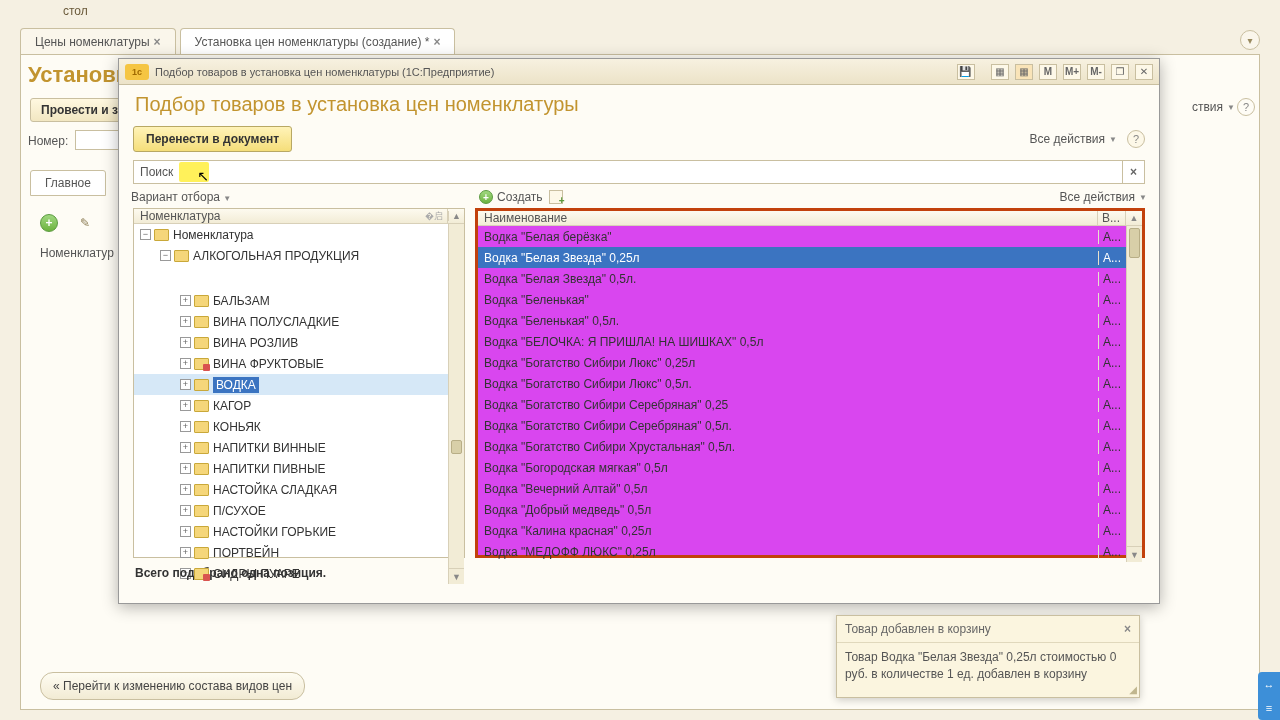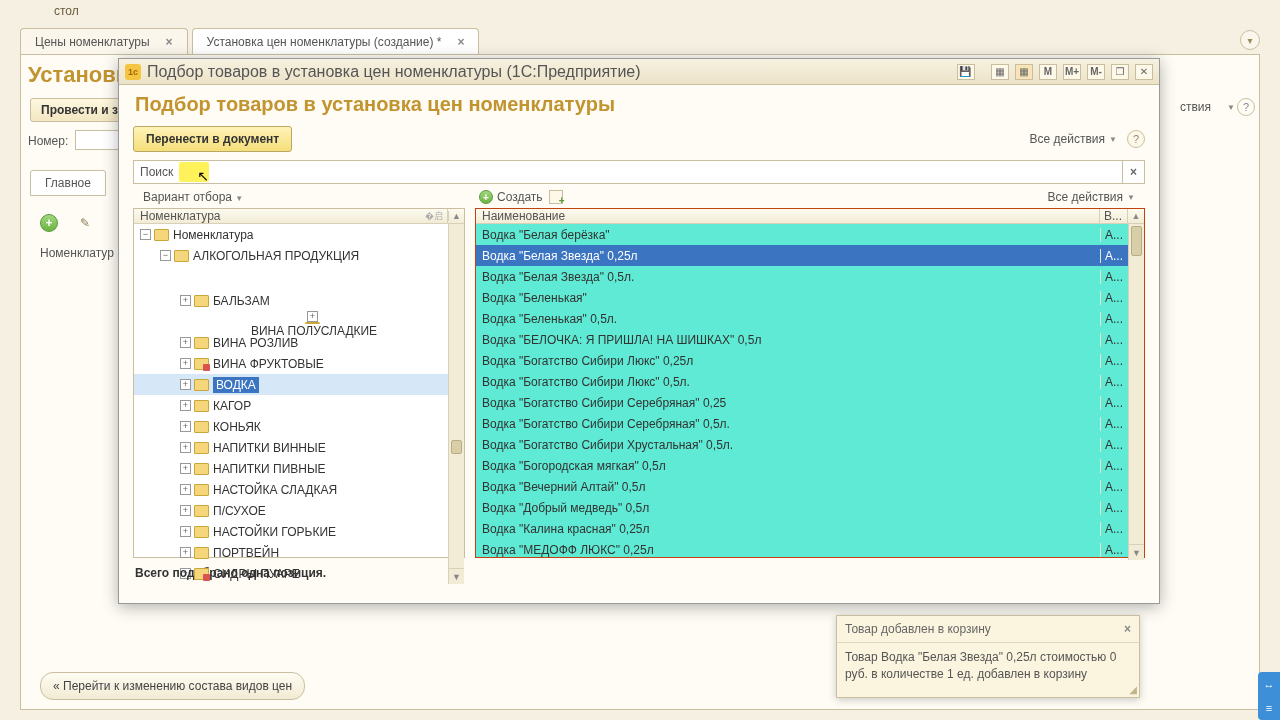--- a/index.html
+++ b/index.html
@@ -1,61 +1,61 @@
 <!DOCTYPE html>
 <html><head>
 <meta charset="utf-8">
 <style>
 html,body{margin:0;padding:0;width:1280px;height:720px;overflow:hidden;font-family:Arial,sans-serif;font-size:12px;background:#f5f0e2;color:#333}
 *{box-sizing:border-box}
-.top-tab{position:absolute;left:44px;top:0;padding:4px 10px;color:#6a5a3a;background:#f5f0e2}
+.top-tab{position:absolute;left:53px;top:0;padding:4px 10px;color:#6a5a3a;background:#f5f0e2}
 .tab-row{position:absolute;left:20px;top:25px;right:20px;height:30px;display:flex;align-items:flex-end}
-.tab{border:1px solid #c9bfa0;border-bottom:none;padding:6px 14px;background:#faf6eb;color:#555;margin-right:4px;border-radius:4px 4px 0 0;display:flex;align-items:center;gap:16px}
+.tab{border:1px solid #c9bfa0;border-bottom:none;padding:6px 14px;background:#faf6eb;color:#555;margin-right:4px;border-radius:4px 4px 0 0;display:flex;align-items:center;gap:4px}
 .tab .x{color:#888;font-weight:bold;cursor:pointer}
 .tab.active{background:#fff}
 .circle-btn{position:absolute;right:20px;top:30px;width:20px;height:20px;border:1px solid #c9bfa0;border-radius:50%;background:#faf6eb;display:flex;align-items:center;justify-content:center;color:#998a5f;font-size:10px}
 .bg-page{position:absolute;left:20px;top:54px;right:20px;bottom:10px;border:1px solid #c9bfa0;background:#fefcf5}
 .bg-title{position:absolute;left:28px;top:62px;font-size:22px;color:#c2942f;font-weight:bold}
 .bg-btn{position:absolute;left:30px;top:98px;border:1px solid #c9bfa0;background:linear-gradient(#fff8e0,#f2e7c2);padding:4px 10px;border-radius:3px;font-weight:bold;color:#333}
-.bg-actions{position:absolute;right:45px;top:100px;color:#555;display:flex;align-items:center;gap:16px}
+.bg-actions{position:absolute;right:45px;top:100px;color:#555;display:flex;align-items:center;gap:4px}
 .bg-help{position:absolute;right:25px;top:98px;width:18px;height:18px;border:1px solid #c9bfa0;border-radius:50%;display:flex;align-items:center;justify-content:center;color:#888;font-size:11px}
 .bg-nomer{position:absolute;left:28px;top:134px;color:#555}
 .bg-input{position:absolute;left:75px;top:130px;width:60px;height:20px;border:1px solid #c9bfa0;background:#fff}
 .bg-tab{position:absolute;left:30px;top:170px;border:1px solid #c9bfa0;padding:5px 14px;background:#fff;border-radius:3px 3px 0 0;color:#555}
 .bg-add{position:absolute;left:40px;top:214px;width:18px;height:18px;border-radius:50%;border:1px solid #5a9a3e;background:linear-gradient(#a0d880,#6db33f);color:#fff;display:flex;align-items:center;justify-content:center;font-weight:bold}
 .bg-pencil{position:absolute;left:80px;top:216px;color:#8a7a50}
 .bg-col{position:absolute;left:40px;top:246px;color:#555}
 .bg-bottom-btn{position:absolute;left:40px;bottom:20px;border:1px solid #c9bfa0;background:linear-gradient(#fefcf2,#f2ebd4);padding:6px 12px;border-radius:13px;color:#444}
 
 .modal{position:absolute;left:118px;top:58px;width:1042px;height:546px;background:#fefcf5;border:1px solid #999;box-shadow:0 3px 15px rgba(0,0,0,.3)}
 .modal-titlebar{height:26px;background:linear-gradient(#f7f1e0,#ece3c8);border-bottom:1px solid #c9bfa0;display:flex;align-items:center;padding:0 6px;gap:6px}
-.m-logo{width:16px;height:16px;background:#f5c542;border-radius:3px;display:flex;align-items:center;justify-content:center;font-size:9px;color:#a06a00;font-weight:bold}
-.m-title{flex:1;color:#555;font-size:16px}
+.m-logo{width:24px;height:16px;background:#f5c542;border-radius:3px;display:flex;align-items:center;justify-content:center;font-size:9px;color:#a06a00;font-weight:bold}
+.m-title{flex:1;color:#555;font-size:11px}
 .m-tbtn{width:18px;height:16px;border:1px solid #c9bfa0;background:#fdf8e8;display:flex;align-items:center;justify-content:center;font-size:10px;color:#666;cursor:pointer}
 .m-tbtn.b{font-weight:bold}
-.modal h1{margin:8px 16px 10px;font-size:20px;color:#c2942f;font-weight:bold}
+.modal h1{margin:8px 16px 10px;font-size:20px;color:#c2942f;font-weight:normal}
 .m-toolbar{display:flex;align-items:center;padding:0 14px 8px;gap:10px}
 .m-btn{border:1px solid #b8a864;background:linear-gradient(#fff3b8,#f5de7a);padding:5px 12px;border-radius:3px;font-weight:bold;color:#333;cursor:pointer}
 .m-actions{margin-left:auto;color:#555;display:flex;align-items:center;gap:4px;cursor:pointer}
 .m-help{width:18px;height:18px;border:1px solid #c9bfa0;border-radius:50%;display:flex;align-items:center;justify-content:center;color:#888;font-size:11px;background:#fdf8e8}
 .search-row{margin:0 14px 6px;display:flex;align-items:center;border:1px solid #c9bfa0;background:#fff;height:24px}
 .search-label{padding:0 6px;color:#555}
 .highlight-box{width:30px;height:20px;background:#fff15a;border-radius:2px}
 .cursor{position:relative;left:-12px;top:4px;font-size:14px;color:#000}
 .search-x{width:22px;height:22px;border-left:1px solid #c9bfa0;display:flex;align-items:center;justify-content:center;color:#666;font-weight:bold;cursor:pointer;margin-left:auto}
-.filter-row{margin:0 24px 4px;display:flex;align-items:center;gap:0}
+.filter-row{margin:0 12px 4px;display:flex;align-items:center;gap:0}
 .filter-label{color:#555;cursor:pointer}
 .mid-section{position:absolute;left:360px;display:flex;align-items:center;gap:6px}
 .create-btn{display:flex;align-items:center;gap:4px;cursor:pointer;color:#555}
 .plus-icon{width:14px;height:14px;border-radius:50%;border:1px solid #5a9a3e;background:linear-gradient(#a0d880,#6db33f);color:#fff;display:flex;align-items:center;justify-content:center;font-size:10px;font-weight:bold}
 .copy-icon{width:14px;height:14px;border:1px solid #c9bfa0;background:#fdf8e8;position:relative;cursor:pointer}
 .copy-icon::after{content:"+";position:absolute;right:-3px;bottom:-3px;color:#5a9a3e;font-size:10px;font-weight:bold}
 .panes{display:flex;margin:0 14px;height:350px;gap:10px}
 .left-pane{width:332px;border:1px solid #c9bfa0;background:#fff;display:flex;flex-direction:column}
-.right-pane{flex:1;border:1px solid #c2410c;background:#5eead4;display:flex;flex-direction:column}
+.right-pane{flex:1;border:3px solid #c2410c;background:#d946ef;display:flex;flex-direction:column}
 .col-header{height:22px;border-bottom:1px solid #d8d0b8;background:linear-gradient(#fdfaef,#f2ecd6);display:flex;align-items:center;font-size:12px;color:#555}
 .ch-l{flex:1;padding-left:6px;border-right:1px solid #d8d0b8;display:flex;align-items:center;justify-content:space-between;padding-right:4px}
 .ch-sort{color:#aaa;font-size:9px}
 .tree-row{height:21px;display:flex;align-items:center;font-size:12px;color:#333;white-space:nowrap}
 .tree-row.sel{background:#d6e8f7}
 .tree-row.sel .t-label{background:#3b74c1;color:#fff;padding:1px 3px}
 .exp{width:11px;height:11px;border:1px solid #999;background:#fff;display:flex;align-items:center;justify-content:center;font-size:9px;color:#666;margin-right:3px;line-height:1}
 .exp.minus::before{content:"−"}
 .exp.plus::before{content:"+"}
 .folder{width:15px;height:12px;background:#f5d67a;border:1px solid #c9a839;border-radius:1px;margin-right:4px;position:relative}
@@ -186,21 +186,21 @@
             <div class="tree-row" style="padding-left: 26px;">
               <div class="exp minus"></div>
               <div class="folder"></div>
               <span class="t-label">АЛКОГОЛЬНАЯ ПРОДУКЦИЯ</span>
             </div>
             <div class="tree-row" style="padding-left: 46px; margin-top: 24px;">
               <div class="exp plus"></div>
               <div class="folder"></div>
               <span class="t-label">БАЛЬЗАМ</span>
             </div>
-            <div class="tree-row" style="padding-left: 46px; flex-direction: column;">
+            <div class="tree-row" style="padding-left: 46px;">
               <div class="exp plus"></div>
               <div class="folder"></div>
               <span class="t-label">ВИНА ПОЛУСЛАДКИЕ</span>
             </div>
             <div class="tree-row" style="padding-left: 46px;">
               <div class="exp plus"></div>
               <div class="folder"></div>
               <span class="t-label">ВИНА РОЗЛИВ</span>
             </div>
             <div class="tree-row" style="padding-left: 46px;">

